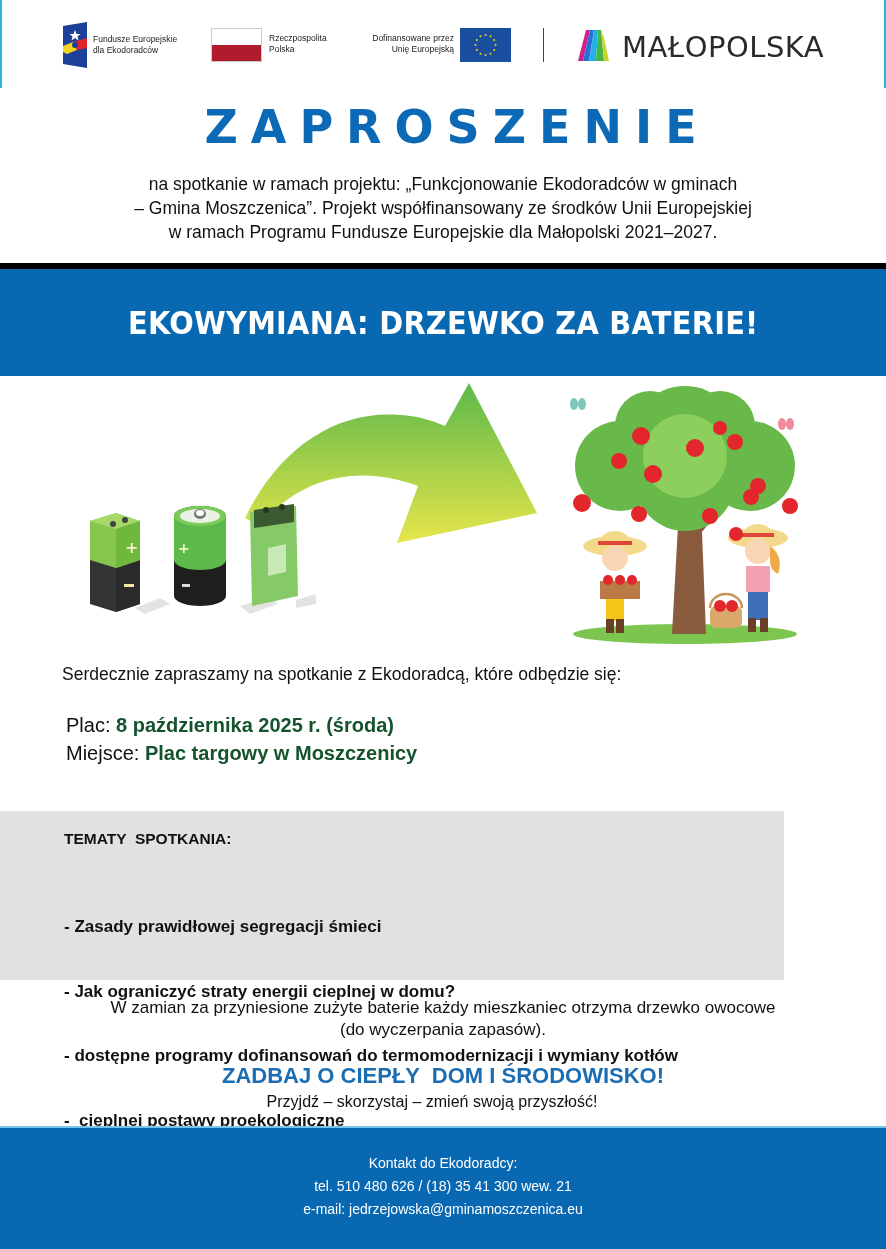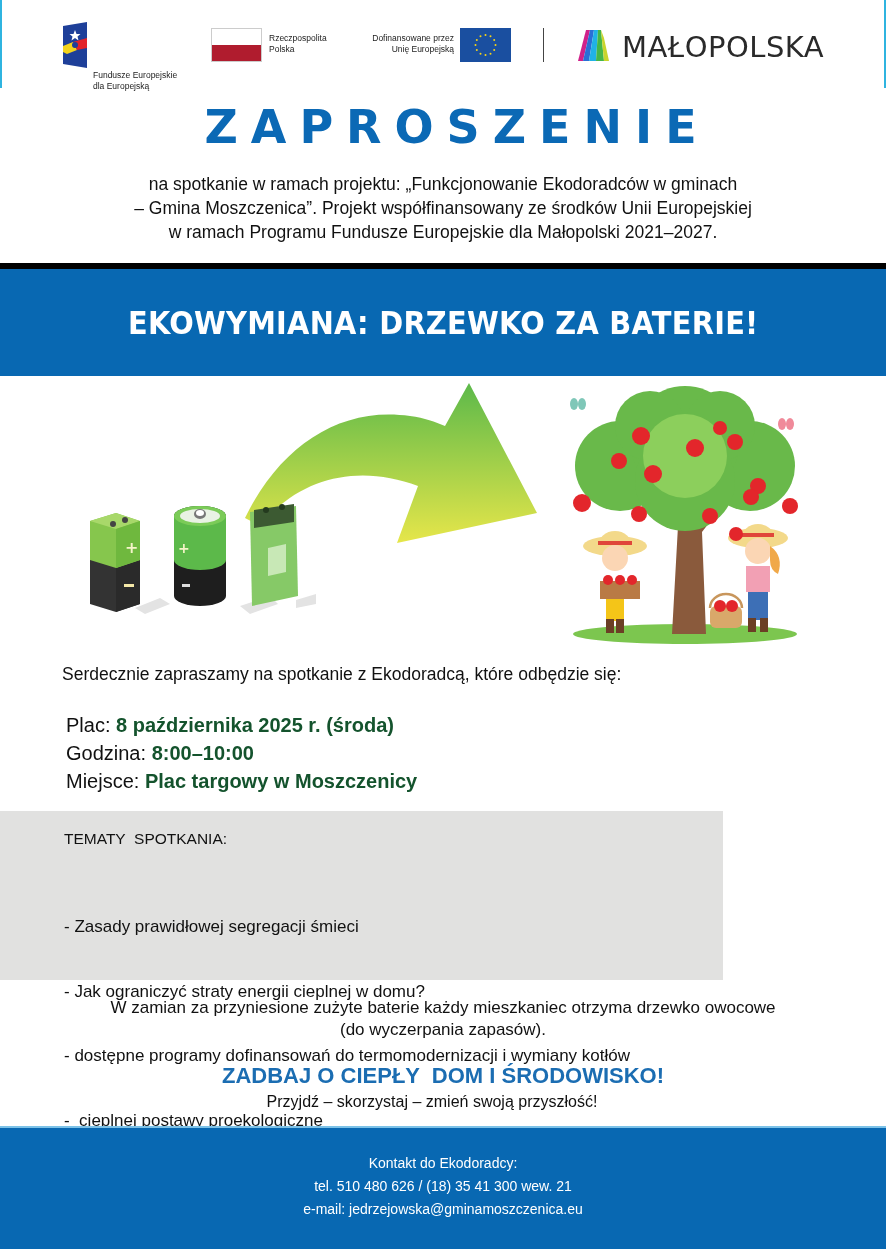--- a/index.html
+++ b/index.html
@@ -5,21 +5,21 @@
     * { box-sizing: border-box; margin: 0; padding: 0; }
     html, body { width: 886px; height: 1249px; background: #ffffff; overflow: hidden; }
     body { position: relative; font-family: "Liberation Sans", "DejaVu Sans", sans-serif; color: #1a1a1a; }
 
     .edge-left { position: absolute; left: 0; top: 0; width: 2px; height: 88px; background: #2fb4e0; }
     .edge-right { position: absolute; right: 0; top: 0; width: 2px; height: 88px; background: #2fb4e0; }
 
     
     .logos { position: absolute; top: 0; left: 0; width: 886px; height: 90px; }
     .logo-fe { position: absolute; left: 63px; top: 22px; width: 24px; height: 46px; }
-    .logo-fe-text { position: absolute; left: 93px; top: 34px; font-size: 8.5px; line-height: 11px; color: #222; margin-top: 36px; }
+    .logo-fe-text { position: absolute; left: 93px; top: 34px; font-size: 8.5px; line-height: 11px; color: #222; }
     .logo-pl-flag { position: absolute; left: 211px; top: 28px; width: 51px; height: 34px; border: 1px solid #ccc; }
     .logo-pl-flag .white { height: 50%; background: #ffffff; }
     .logo-pl-flag .red { height: 50%; background: #b01c2e; }
     .logo-pl-text { position: absolute; left: 269px; top: 33px; font-size: 8.5px; line-height: 11px; color: #222; }
     .logo-eu-text { position: absolute; left: 350px; top: 33px; width: 104px; font-size: 8.5px; line-height: 11px; color: #222; text-align: right; }
     .logo-eu-flag { position: absolute; left: 460px; top: 28px; width: 51px; height: 34px; background: #1a4fa0; }
     .divider-v { position: absolute; left: 543px; top: 28px; width: 1px; height: 34px; background: #444; }
     .logo-malo-mark { position: absolute; left: 578px; top: 28px; width: 34px; height: 34px; }
     .logo-malo-text { position: absolute; left: 622px; top: 30px; font-size: 29px; line-height: 34px; color: #2a2a2a; letter-spacing: 0.5px; font-family: "DejaVu Sans", sans-serif; }
 
@@ -36,21 +36,21 @@
     .batteries-svg { position: absolute; left: 80px; top: 120px; width: 240px; height: 120px; }
     .arrow-svg { position: absolute; left: 240px; top: 0; width: 300px; height: 180px; }
     .tree-svg { position: absolute; left: 560px; top: 10px; width: 250px; height: 260px; }
 
     
     .invite { position: absolute; top: 664px; left: 62px; font-size: 17.5px; color: #111; }
     .details { position: absolute; top: 711px; left: 66px; font-size: 20px; line-height: 28px; color: #111; }
     .details .val { color: #14532d; font-weight: bold; margin-top: 43px; }
 
     
-    .topics { position: absolute; top: 811px; left: 0; width: 723px; height: 169px; background: #e1e1e0; }
+    .topics { position: absolute; top: 811px; left: 0; width: 784px; height: 169px; background: #e1e1e0; font-weight: bold; }
     .topics-title { position: absolute; top: 19px; left: 64px; font-size: 15.5px; color: #111; }
     .topics-list { position: absolute; top: 62px; left: 64px; font-size: 17px; line-height: 21.5px; color: #111; list-style: none; }
 
     .exchange { position: absolute; top: 997px; left: 40px; width: 806px; text-align: center; font-size: 17px; line-height: 22px; color: #111; }
     .slogan { position: absolute; top: 1063px; left: 0; width: 886px; text-align: center; font-size: 22px; font-weight: bold; color: #1b6db2; }
     .subslogan { position: absolute; top: 1093px; left: 0; width: 864px; text-align: center; font-size: 16px; color: #111; }
 
     
     .footer { position: absolute; top: 1126px; left: 0; width: 886px; height: 123px; background: #0868b2; border-top: 2px solid #7cc2e8; }
     .footer-lines { position: absolute; top: 24px; left: 0; width: 886px; text-align: center; color: #ffffff; font-size: 14px; line-height: 23px; }
@@ -64,21 +64,21 @@
 <header class="logos">
   <svg class="logo-fe" viewBox="0 0 24 46">
     <polygon points="0,4 24,0 24,46 0,42" fill="#1e3f99"></polygon>
     <polygon points="12,8 13.5,12 17.5,12 14.5,14.5 15.5,18.5 12,16 8.5,18.5 9.5,14.5 6.5,12 10.5,12" fill="#ffffff"></polygon>
     <path d="M0,24 L10,20 L14,28 L4,32 L0,30 Z" fill="#f4d41c"></path>
     <path d="M10,20 L24,16 L24,26 L14,28 Z" fill="#e2232a"></path>
     <circle cx="12" cy="23" r="3" fill="#1e3f99"></circle>
   </svg>
   <div class="logo-fe-text">
     <div>Fundusze Europejskie</div>
-    <div>dla Europejską</div>
+    <div>dla Ekodoradców</div>
   </div>
 
   <div class="logo-pl-flag">
     <div class="white"></div>
       <div class="red"></div>
   </div>
   <div class="logo-pl-text">
     <div>Rzeczpospolita</div>
     <div>Polska</div>
   </div>
@@ -236,24 +236,20 @@
 </section>
 
 <div class="invite">Serdecznie zapraszamy na spotkanie z Ekodoradcą, które odbędzie się:</div>
 
 <div class="details">
   <div>
     <span>Plac:</span>
     <span class="val">8 października 2025 r. (środa)</span>
   </div>
   <div>
-    <span>Godzina:</span>
-    <span class="val">8:00–10:00</span>
-  </div>
-  <div>
     <span>Miejsce:</span>
     <span class="val">Plac targowy w Moszczenicy</span>
   </div>
 </div>
 
 <section class="topics">
   <div class="topics-title" style="white-space: pre;">TEMATY  SPOTKANIA:</div>
   <ul class="topics-list" style="white-space: pre;">
     <li>- Zasady prawidłowej segregacji śmieci</li>
     <li>- Jak ograniczyć straty energii cieplnej w domu?</li>

